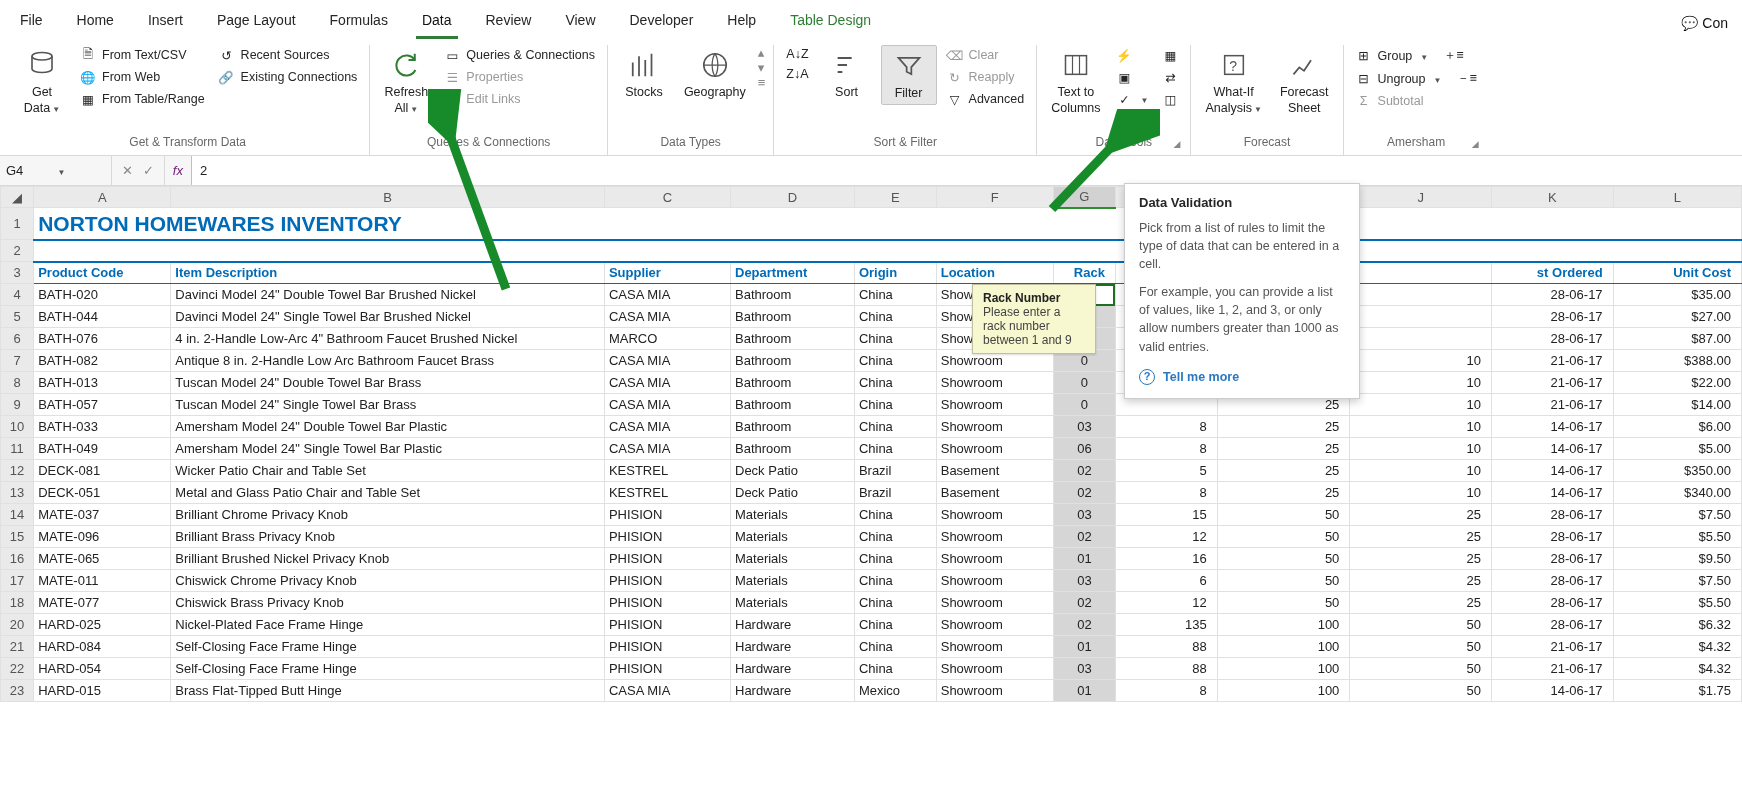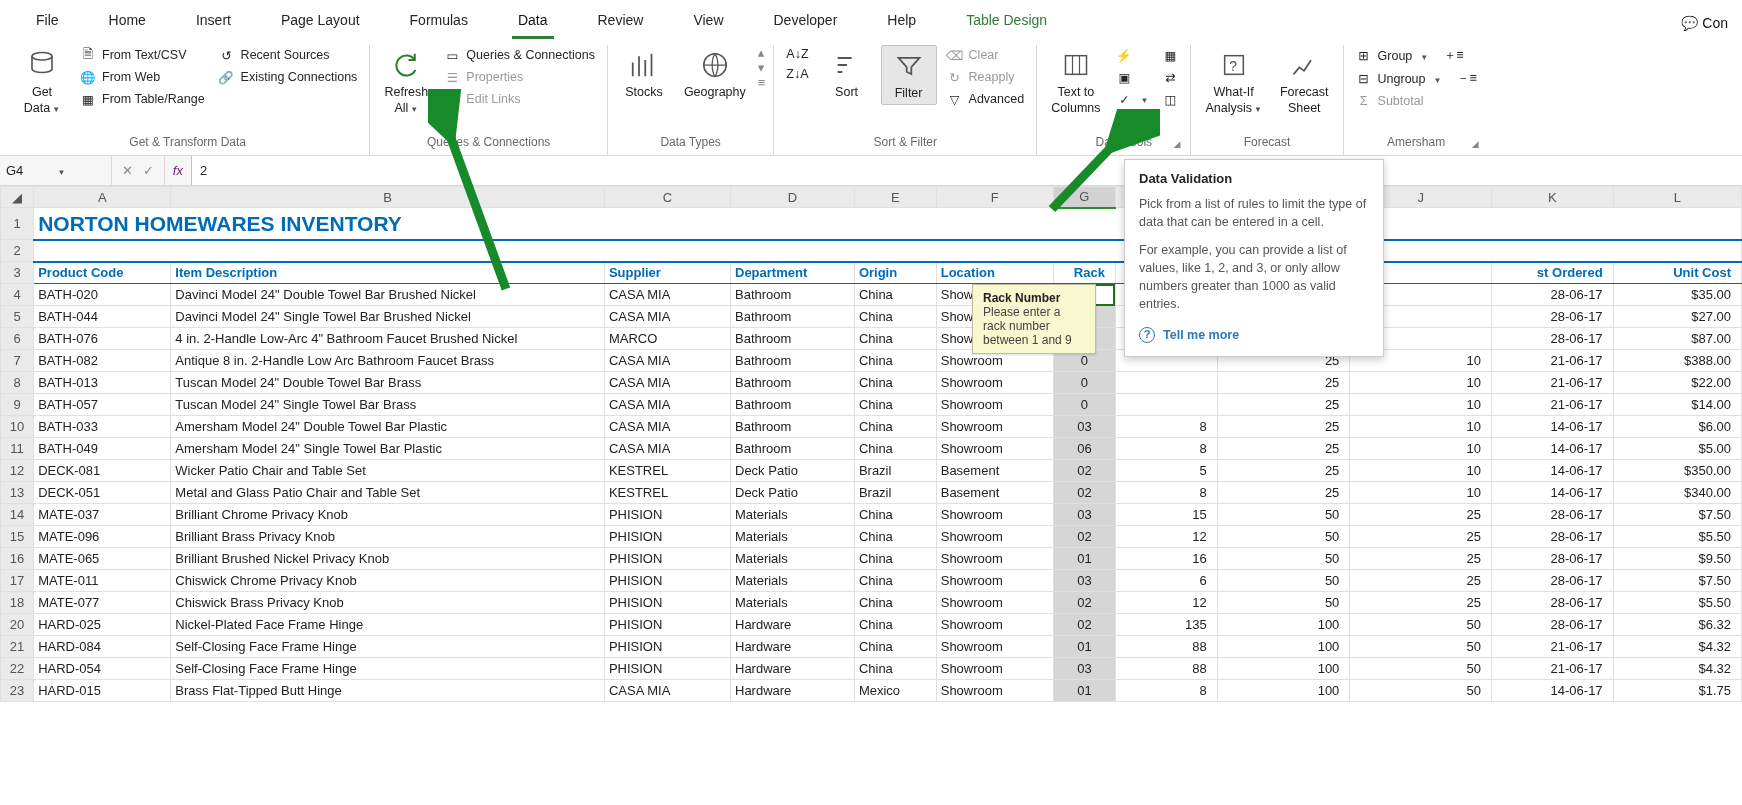--- a/index.html
+++ b/index.html
@@ -27,21 +27,20 @@
   .menu-tabs {
     display:flex;
     gap:22px;
     padding:6px 14px 0 14px;
     font-size:14px;
   }
   .menu-tabs .tab {
     padding:6px 6px 8px 6px;
     cursor:pointer;
     color:#262626;
-    margin-left:16px;
   }
   .menu-tabs .tab.active {
     border-bottom:3px solid #317c36;
     color:#111;
     font-weight:400;
   }
   .menu-tabs .tab.design { color:#2e7d32; }
   .comments {
     margin-left:auto;
     display:flex;
@@ -225,26 +224,27 @@
     font-size:12px;
     color:#444;
     width:124px;
     box-shadow:0 1px 2px rgba(0,0,0,.15);
   }
   .tooltip-iv b { font-weight:600; color:#222; }
   .callout {
     position:absolute;
     background:#fff;
     border:1px solid #ccc;
-    width:260px;
+    width:236px;
     padding:10px 14px 12px 14px;
     box-shadow:0 3px 8px rgba(0,0,0,.2);
     font-size:12.5px;
     color:#555;
     line-height:1.45;
+    margin-top:24px;
   }
   .callout h4 {
     margin:0 0 6px 0;
     font-size:13px;
     color:#262626;
     font-weight:600;
   }
   .callout .tellmore {
     display:flex;
     align-items:center;

